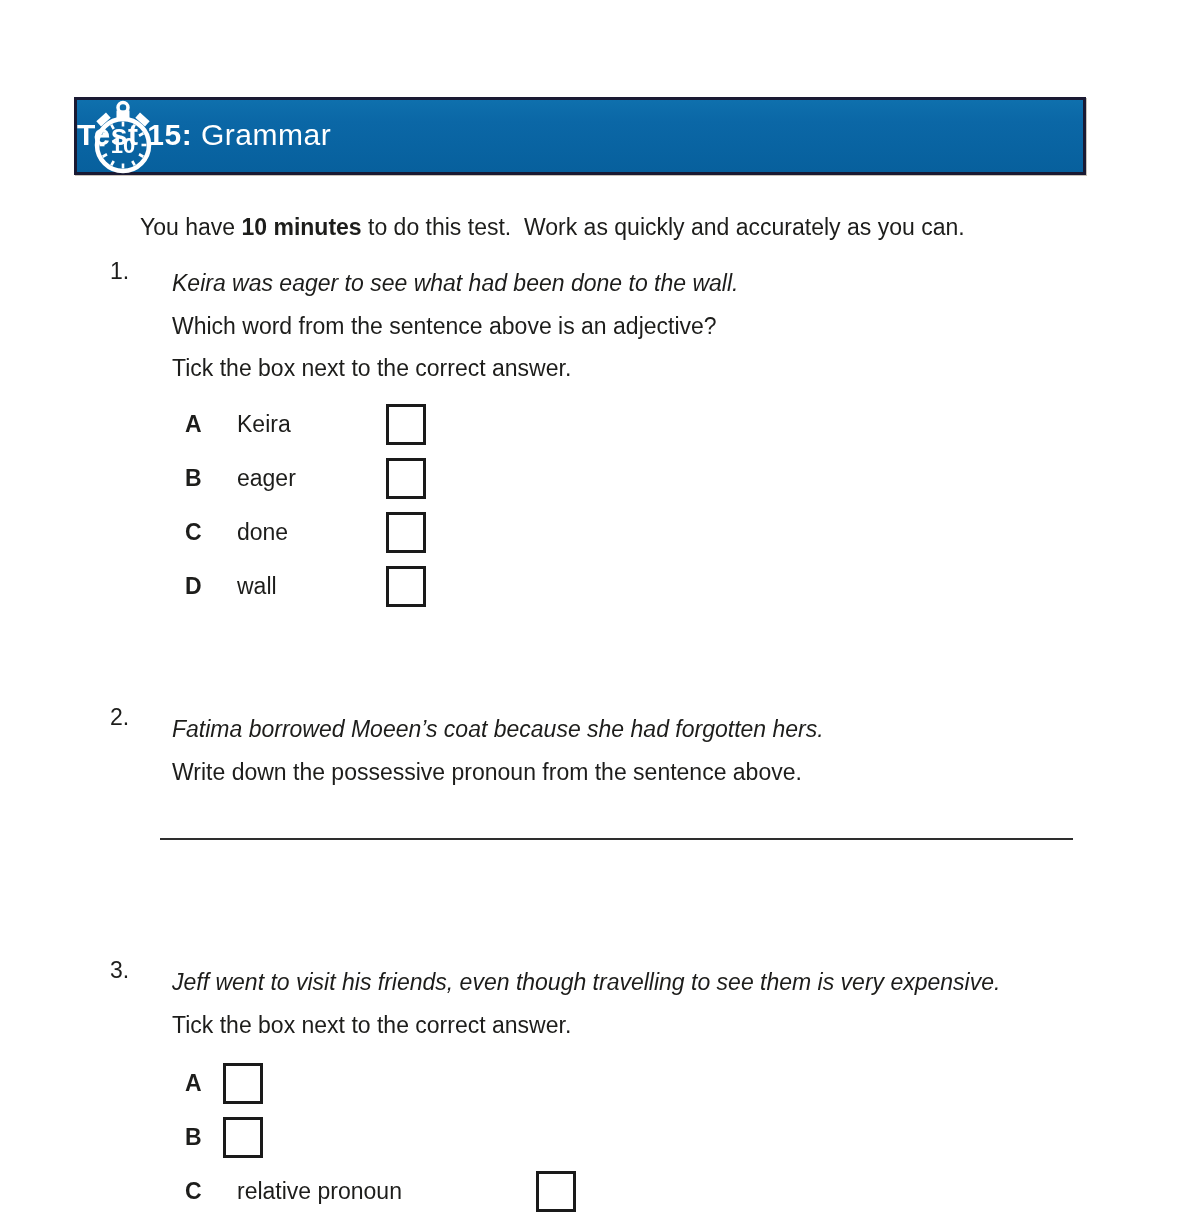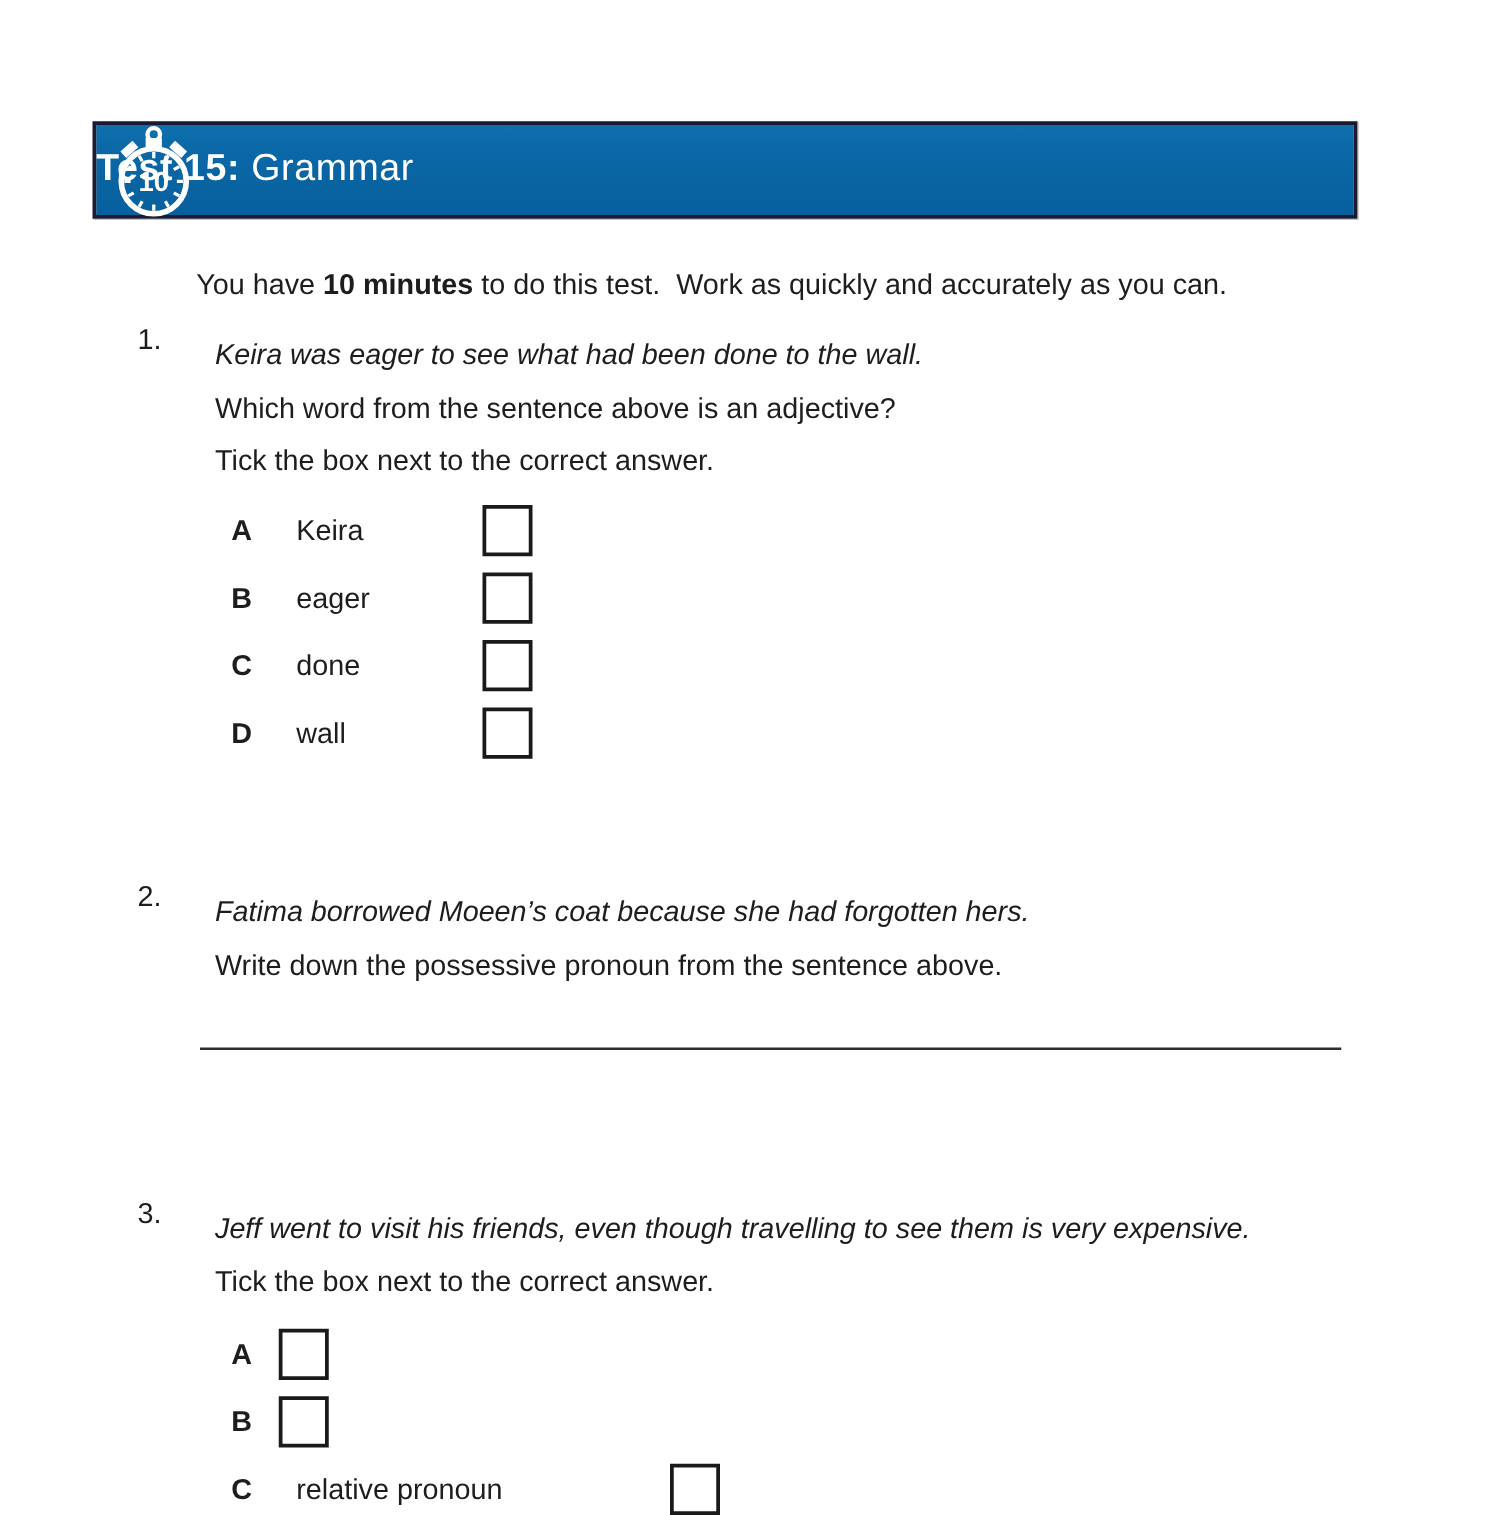--- a/index.html
+++ b/index.html
@@ -42,21 +42,21 @@
   .banner-title .bold { font-weight: bold; }
   .stopwatch {
     position: absolute;
     left: 13px;
     top: 0px;
   }
 
   
   .instruction {
     position: absolute;
-    left: 157px;
+    left: 140px;
     top: 212px;
     margin: 0;
     font-size: 23px;
     line-height: 30px;
     white-space: pre-wrap;
   }
   .instruction b { font-weight: bold; }
 
   
   .question {

